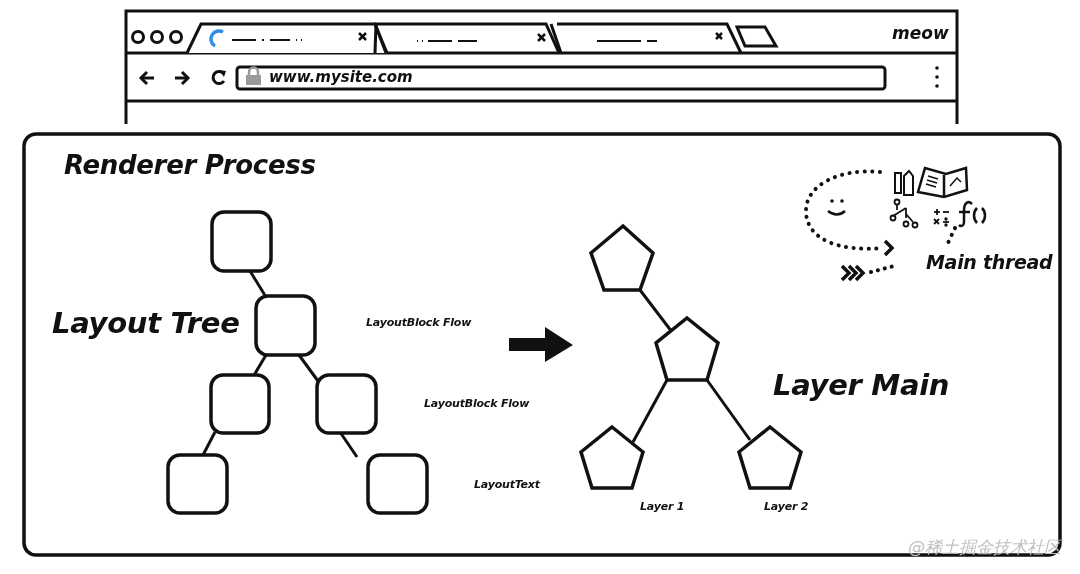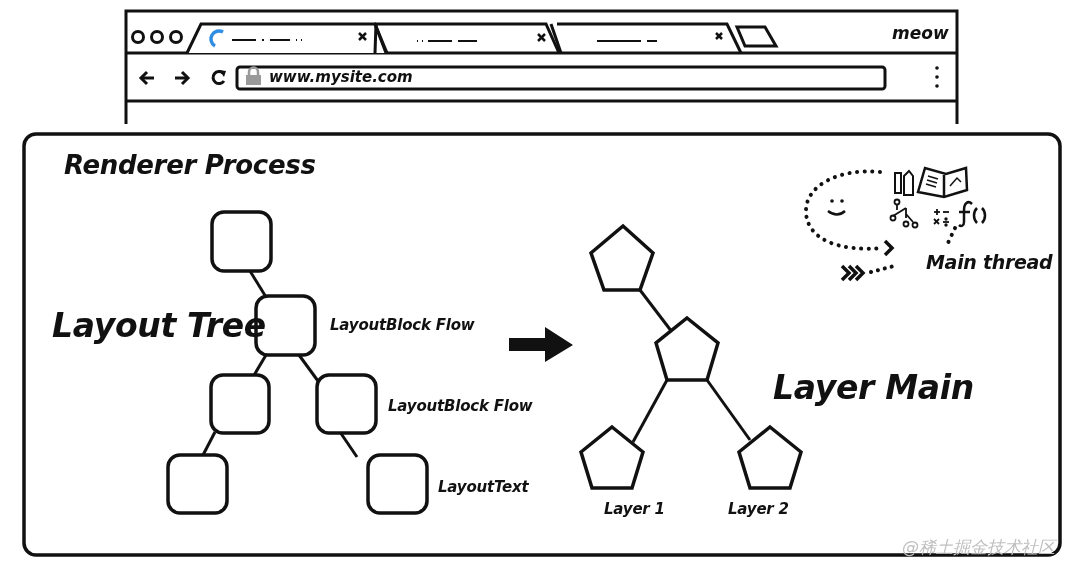--- a/index.html
+++ b/index.html
@@ -1,26 +1,26 @@
 <!DOCTYPE html>
 <html><head>
 <meta charset="utf-8">
 <style>
   html, body { margin:0; padding:0; background:#ffffff; }
   body { width:1080px; height:574px; position:relative; overflow:hidden;
          font-family:"DejaVu Sans", sans-serif; color:#111; }
   .abs { position:absolute;font-style:italic; }
   svg.full { position:absolute; left:0; top:0; }
   .title { font-size:26px; font-weight:bold; letter-spacing:-0.3px; }
-  .big { font-size:33px; font-weight:bold; letter-spacing:-0.3px; }
-  .lbl { font-size:15px; font-weight:bold; letter-spacing:-0.2px; }
+  .big { font-size:29px; font-weight:bold; letter-spacing:-0.3px; }
+  .lbl { font-size:11px; font-weight:bold; letter-spacing:-0.2px;margin-left:36px; }
   .mt { font-size:19px; font-weight:bold; letter-spacing:-0.3px; }
   .url { font-size:15px; font-weight:bold; }
   .meow { font-size:17px; font-weight:bold; letter-spacing:0px; }
-  .wm { font-size:17px; color:#bfbfbf; }
+  .wm { font-size:17px; color:#bfbfbf;margin-left:6px; }
 </style>
 </head>
 <body>
 
 <div>
 <svg class="full" width="1080" height="574" viewBox="0 0 1080 574">
 
   <path d="M126 124 L126 11 L957 11 L957 124" fill="none" stroke="#111" stroke-width="3"></path>
   <line x1="126" y1="53" x2="957" y2="53" stroke="#111" stroke-width="3"></line>
   <line x1="126" y1="101" x2="957" y2="101" stroke="#111" stroke-width="3"></line>

